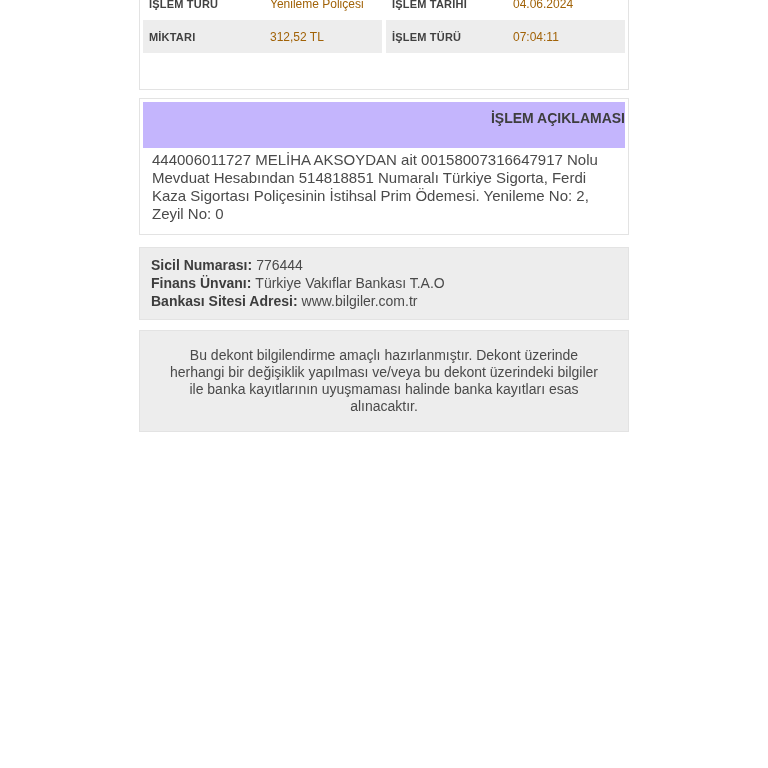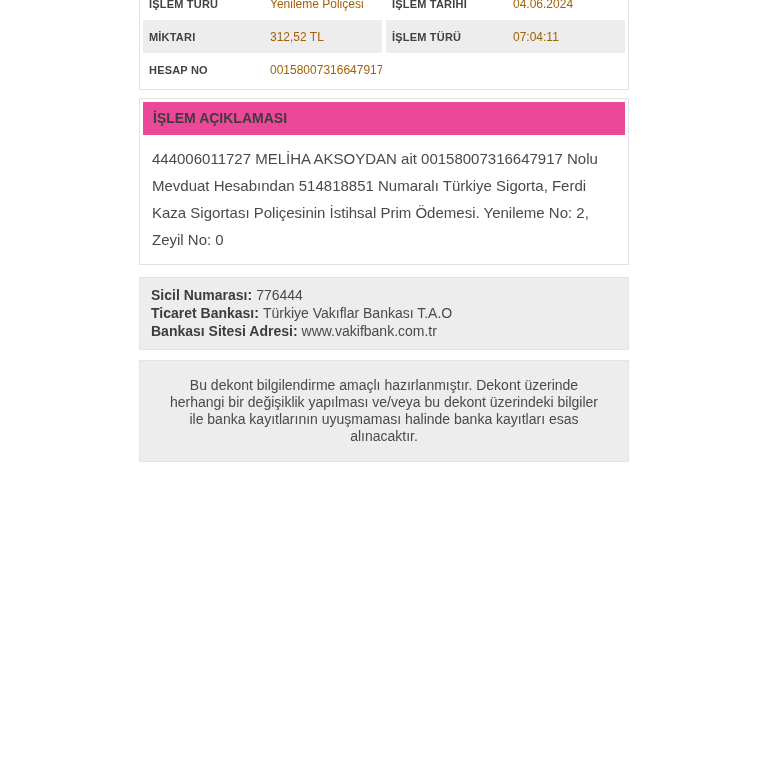--- a/index.html
+++ b/index.html
@@ -49,32 +49,33 @@
     color: #a16207;
     white-space: nowrap;
     overflow: hidden;
   }
   
   .card-desc {
     margin-top: 8px;
     padding: 3px;
   }
   .desc-header {
-    background: #ec4899;
-    height: 33px;
+    background: #c4b5fd;
+    height: 46px;
     line-height: 33px;
     padding-left: 10px;
     font-size: 14px;
     font-weight: bold;
     color: #3d3d3d;
+    text-align: right;
   }
   .desc-body {
-    padding: 10px 9px 8px 9px;
+    padding: 3px 9px 8px 9px;
     font-size: 15px;
-    line-height: 27px;
+    line-height: 18px;
     color: #4a4a4a;
     white-space: pre-line;
   }
   
   .card-info {
     margin-top: 12px;
     background: #ededed;
     padding: 8px 26px 9px 11px;
   }
   .info-row {
@@ -110,24 +111,20 @@
   <div class="card card-table">
     <div class="half-table">
       <div class="trow">
         <div class="tlabel">İŞLEM TÜRÜ</div>
         <div class="tvalue">Yenileme Poliçesi</div>
       </div>
       <div class="trow shaded">
         <div class="tlabel">MİKTARI</div>
         <div class="tvalue">312,52 TL</div>
       </div>
-      <div class="trow">
-        <div class="tlabel">HESAP NO</div>
-        <div class="tvalue">00158007316647917</div>
-      </div>
     </div>
     <div class="half-table">
       <div class="trow">
         <div class="tlabel">İŞLEM TARİHİ</div>
         <div class="tvalue">04.06.2024</div>
       </div>
       <div class="trow shaded">
         <div class="tlabel">İŞLEM TÜRÜ</div>
         <div class="tvalue">07:04:11</div>
       </div>
@@ -141,24 +138,24 @@
 Mevduat Hesabından 514818851 Numaralı Türkiye Sigorta, Ferdi
 Kaza Sigortası Poliçesinin İstihsal Prim Ödemesi. Yenileme No: 2,
 Zeyil No: 0</div>
   </div>
 
   <div class="card card-info">
     <div class="info-row">
       <span class="info-label">Sicil Numarası:</span><span class="info-value">776444</span>
     </div>
     <div class="info-row">
-      <span class="info-label">Ticaret Bankası:</span><span class="info-value">Türkiye Vakıflar Bankası T.A.O</span>
+      <span class="info-label">Finans Ünvanı:</span><span class="info-value">Türkiye Vakıflar Bankası T.A.O</span>
     </div>
     <div class="info-row">
-      <span class="info-label">Bankası Sitesi Adresi:</span><span class="info-value">www.vakifbank.com.tr</span>
+      <span class="info-label">Bankası Sitesi Adresi:</span><span class="info-value">www.bilgiler.com.tr</span>
     </div>
   </div>
 
   <div class="card card-disclaimer">
     <div class="disclaimer-text">Bu dekont bilgilendirme amaçlı hazırlanmıştır. Dekont üzerinde
 herhangi bir değişiklik yapılması ve/veya bu dekont üzerindeki bilgiler
 ile banka kayıtlarının uyuşmaması halinde banka kayıtları esas
 alınacaktır.</div>
   </div>
 

